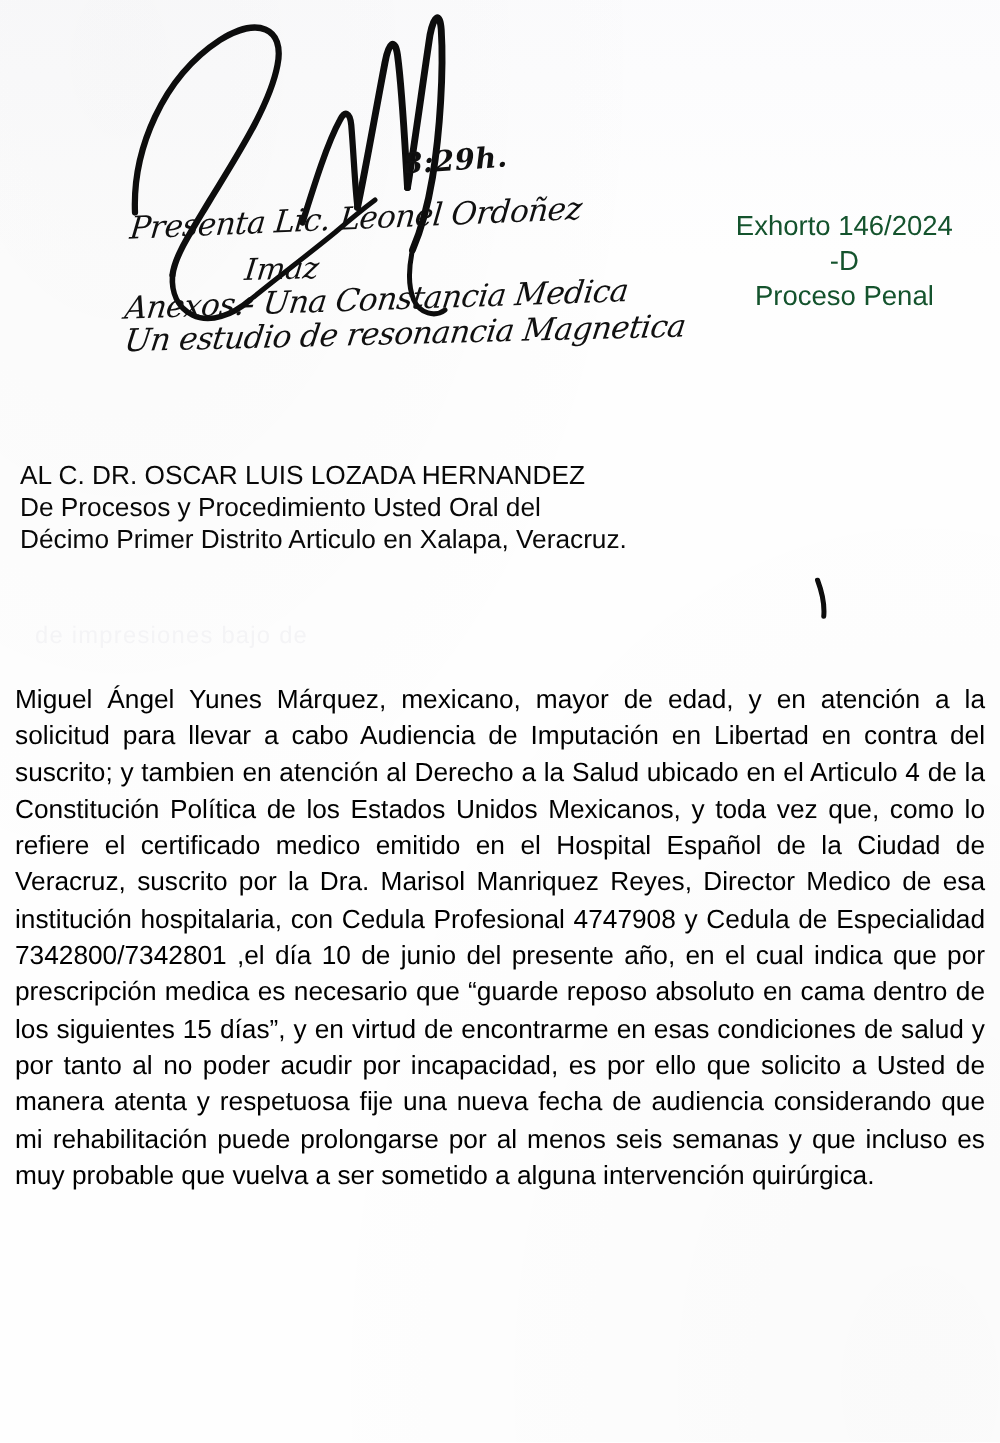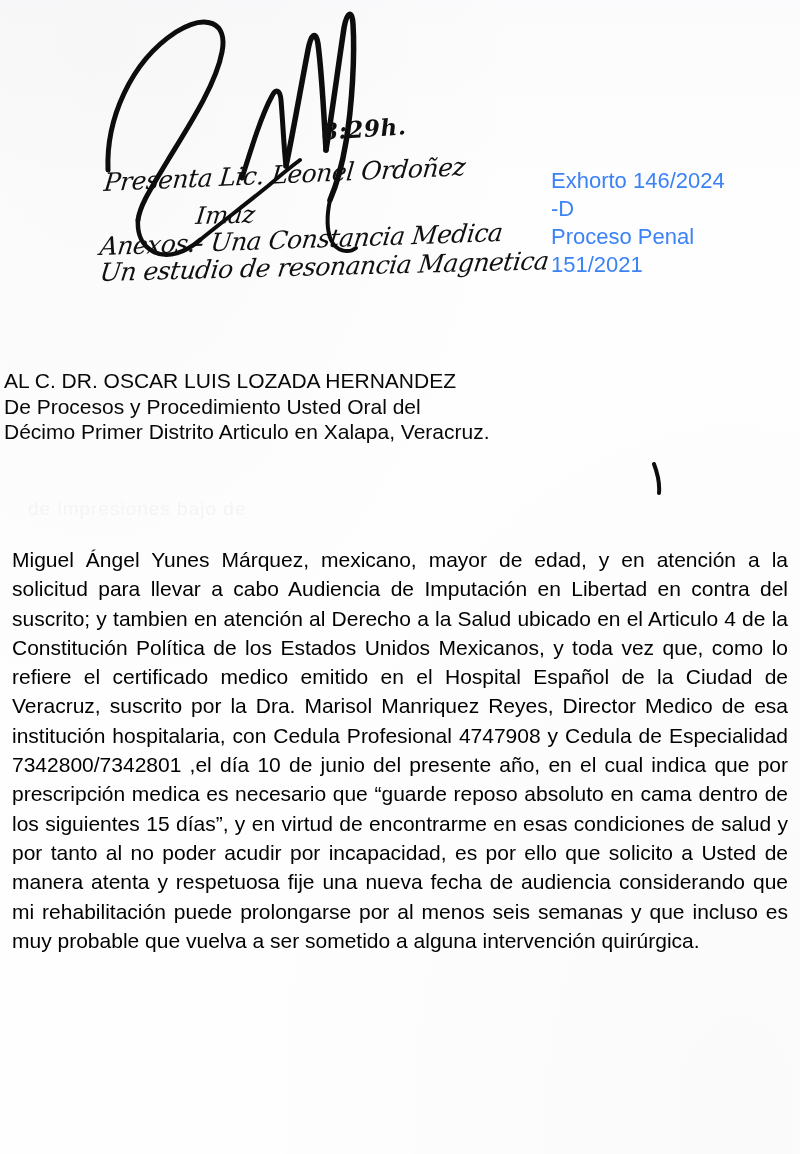--- a/index.html
+++ b/index.html
@@ -96,27 +96,28 @@
   .case-block {
     position: absolute;
     left: 551px;
     top: 167px;
     width: 249px;
   }
   .case-line {
     font-size: 22px;
     line-height: 28px;
     white-space: nowrap;
-    color: #3b82f6;
+    color: #14532d;
+    text-align: center;
   }
 
   
   .addressee {
     position: absolute;
-    left: 4px;
+    left: 16px;
     top: 368px;
     width: 700px;
   }
   .addressee-line {
     font-size: 21px;
     line-height: 25.5px;
     white-space: nowrap;
     color: #080808;
   }
 
@@ -191,21 +192,20 @@
 
     <div class="hand-text hw-line3">Anexos.- Una Constancia Medica</div>
 
     <div class="hand-text hw-line4">Un estudio de resonancia Magnetica</div>
   </div>
 
   <div class="case-block">
     <div class="case-line">Exhorto 146/2024</div>
     <div class="case-line">-D</div>
     <div class="case-line">Proceso Penal</div>
-    <div class="case-line">151/2021</div>
   </div>
 
   <div class="addressee">
     <div class="addressee-line">AL C. DR. OSCAR LUIS LOZADA HERNANDEZ</div>
     <div class="addressee-line">De Procesos y Procedimiento Usted Oral del</div>
     <div class="addressee-line">Décimo Primer Distrito Articulo en Xalapa, Veracruz.</div>
   </div>
 
   <svg class="ink-stroke" width="12" height="34" viewBox="0 0 12 34" aria-hidden="true">
     <path d="M2 2 C 5 10, 8 20, 7 31" fill="none" stroke="#0d0d0d" stroke-width="4" stroke-linecap="round"></path>

